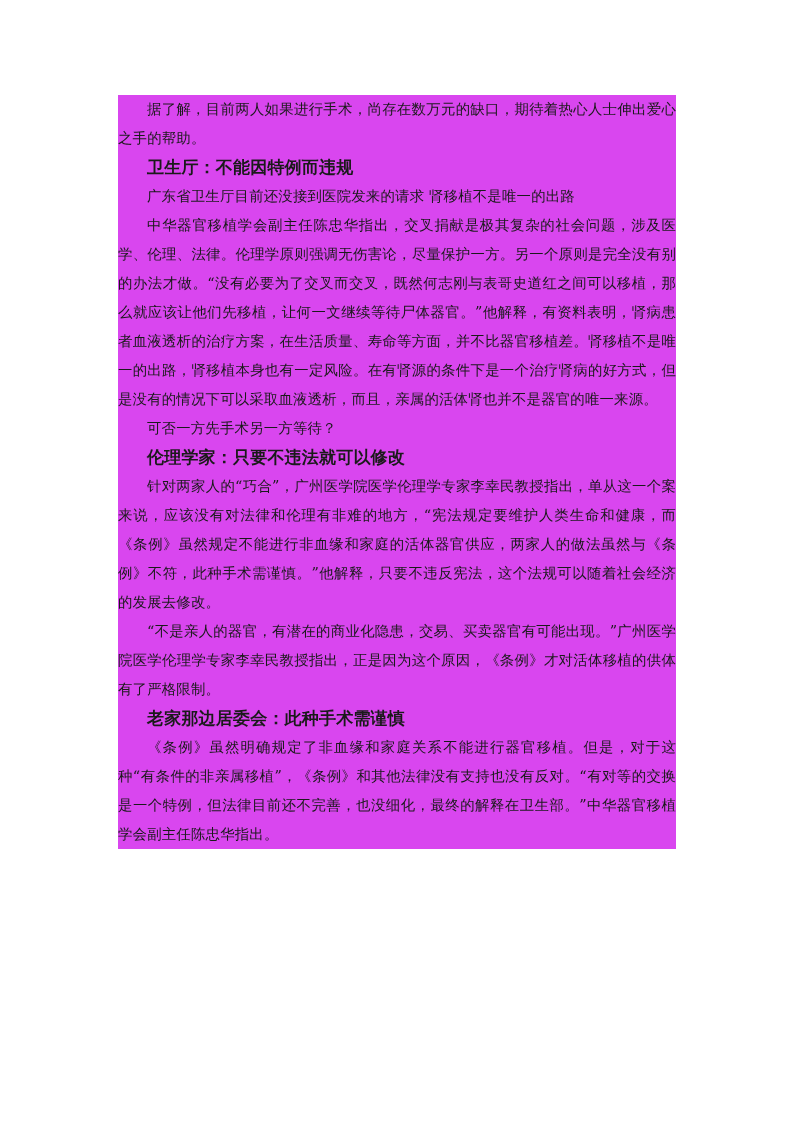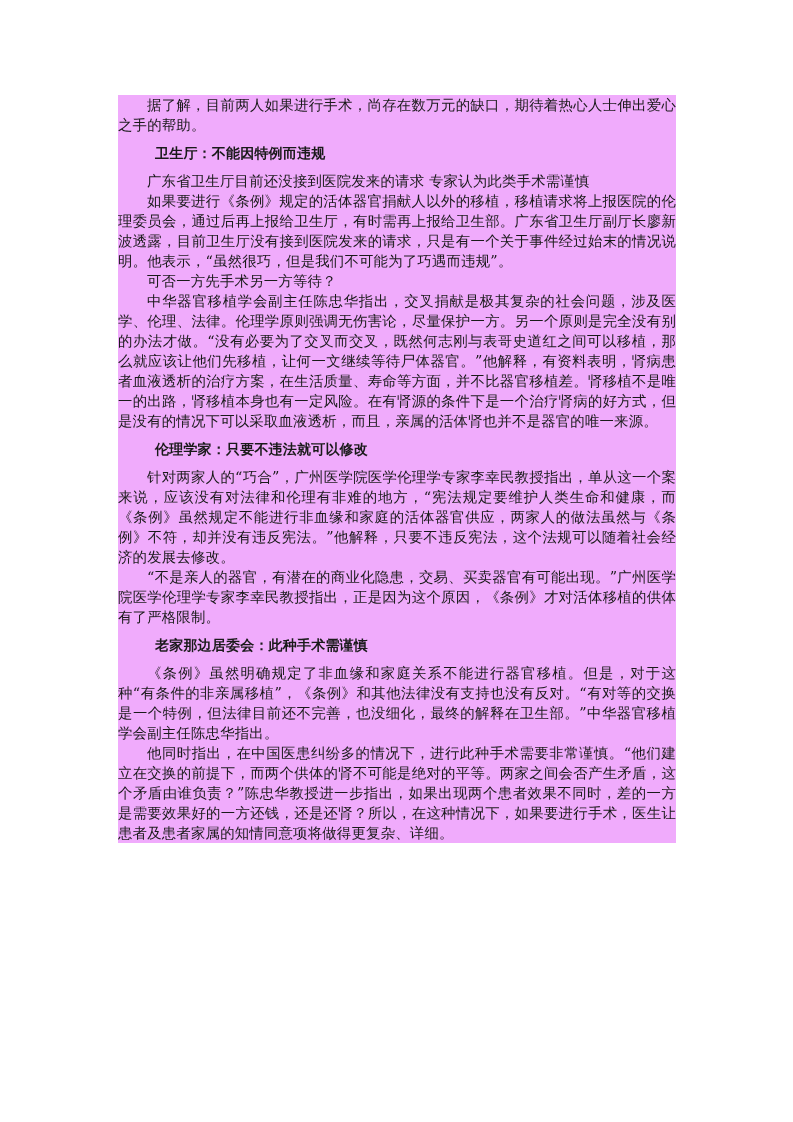--- a/index.html
+++ b/index.html
@@ -13,47 +13,45 @@
       position: relative;
       overflow: hidden;
       font-family: "DejaVu Serif", "Liberation Serif", serif;
       color: #1a1a1a;
     }
     .page {
       position: absolute;
       left: 118px;
       top: 95px;
       width: 558px;
-      background: #f0abfc;
+      background: #d946ef;
       font-size: 14.4px;
-      line-height: 20px;
+      line-height: 29px;
       text-align: justify;
       letter-spacing: 0.2px;
     }
     .p {
       margin: 0;
       text-indent: 29px;
     }
     .h {
-      margin: 8px;
+      margin: 0;
       text-indent: 29px;
       font-weight: bold;
       font-family: "DejaVu Sans", "Liberation Sans", sans-serif;
-      font-size: 14px;
+      font-size: 17px;
     }
   </style>
 </head>
 <body>
 
 <div class="page">
   <p class="p">据了解，目前两人如果进行手术，尚存在数万元的缺口，期待着热心人士伸出爱心之手的帮助。</p>
   <p class="h">卫生厅：不能因特例而违规</p>
-  <p class="p">广东省卫生厅目前还没接到医院发来的请求 专家认为此类手术需谨慎</p>
-  <p class="p">如果要进行《条例》规定的活体器官捐献人以外的移植，移植请求将上报医院的伦理委员会，通过后再上报给卫生厅，有时需再上报给卫生部。广东省卫生厅副厅长廖新波透露，目前卫生厅没有接到医院发来的请求，只是有一个关于事件经过始末的情况说明。他表示，“虽然很巧，但是我们不可能为了巧遇而违规”。</p>
+  <p class="p">广东省卫生厅目前还没接到医院发来的请求 肾移植不是唯一的出路</p>
+  <p class="p">中华器官移植学会副主任陈忠华指出，交叉捐献是极其复杂的社会问题，涉及医学、伦理、法律。伦理学原则强调无伤害论，尽量保护一方。另一个原则是完全没有别的办法才做。“没有必要为了交叉而交叉，既然何志刚与表哥史道红之间可以移植，那么就应该让他们先移植，让何一文继续等待尸体器官。”他解释，有资料表明，肾病患者血液透析的治疗方案，在生活质量、寿命等方面，并不比器官移植差。肾移植不是唯一的出路，肾移植本身也有一定风险。在有肾源的条件下是一个治疗肾病的好方式，但是没有的情况下可以采取血液透析，而且，亲属的活体肾也并不是器官的唯一来源。</p>
   <p class="p">可否一方先手术另一方等待？</p>
-  <p class="p">中华器官移植学会副主任陈忠华指出，交叉捐献是极其复杂的社会问题，涉及医学、伦理、法律。伦理学原则强调无伤害论，尽量保护一方。另一个原则是完全没有别的办法才做。“没有必要为了交叉而交叉，既然何志刚与表哥史道红之间可以移植，那么就应该让他们先移植，让何一文继续等待尸体器官。”他解释，有资料表明，肾病患者血液透析的治疗方案，在生活质量、寿命等方面，并不比器官移植差。肾移植不是唯一的出路，肾移植本身也有一定风险。在有肾源的条件下是一个治疗肾病的好方式，但是没有的情况下可以采取血液透析，而且，亲属的活体肾也并不是器官的唯一来源。</p>
   <p class="h">伦理学家：只要不违法就可以修改</p>
-  <p class="p">针对两家人的“巧合”，广州医学院医学伦理学专家李幸民教授指出，单从这一个案来说，应该没有对法律和伦理有非难的地方，“宪法规定要维护人类生命和健康，而《条例》虽然规定不能进行非血缘和家庭的活体器官供应，两家人的做法虽然与《条例》不符，却并没有违反宪法。”他解释，只要不违反宪法，这个法规可以随着社会经济的发展去修改。</p>
+  <p class="p">针对两家人的“巧合”，广州医学院医学伦理学专家李幸民教授指出，单从这一个案来说，应该没有对法律和伦理有非难的地方，“宪法规定要维护人类生命和健康，而《条例》虽然规定不能进行非血缘和家庭的活体器官供应，两家人的做法虽然与《条例》不符，此种手术需谨慎。”他解释，只要不违反宪法，这个法规可以随着社会经济的发展去修改。</p>
   <p class="p">“不是亲人的器官，有潜在的商业化隐患，交易、买卖器官有可能出现。”广州医学院医学伦理学专家李幸民教授指出，正是因为这个原因，《条例》才对活体移植的供体有了严格限制。</p>
   <p class="h">老家那边居委会：此种手术需谨慎</p>
   <p class="p">《条例》虽然明确规定了非血缘和家庭关系不能进行器官移植。但是，对于这种“有条件的非亲属移植”，《条例》和其他法律没有支持也没有反对。“有对等的交换是一个特例，但法律目前还不完善，也没细化，最终的解释在卫生部。”中华器官移植学会副主任陈忠华指出。</p>
-  <p class="p">他同时指出，在中国医患纠纷多的情况下，进行此种手术需要非常谨慎。“他们建立在交换的前提下，而两个供体的肾不可能是绝对的平等。两家之间会否产生矛盾，这个矛盾由谁负责？”陈忠华教授进一步指出，如果出现两个患者效果不同时，差的一方是需要效果好的一方还钱，还是还肾？所以，在这种情况下，如果要进行手术，医生让患者及患者家属的知情同意项将做得更复杂、详细。</p>
 </div>
 
 </body></html>

